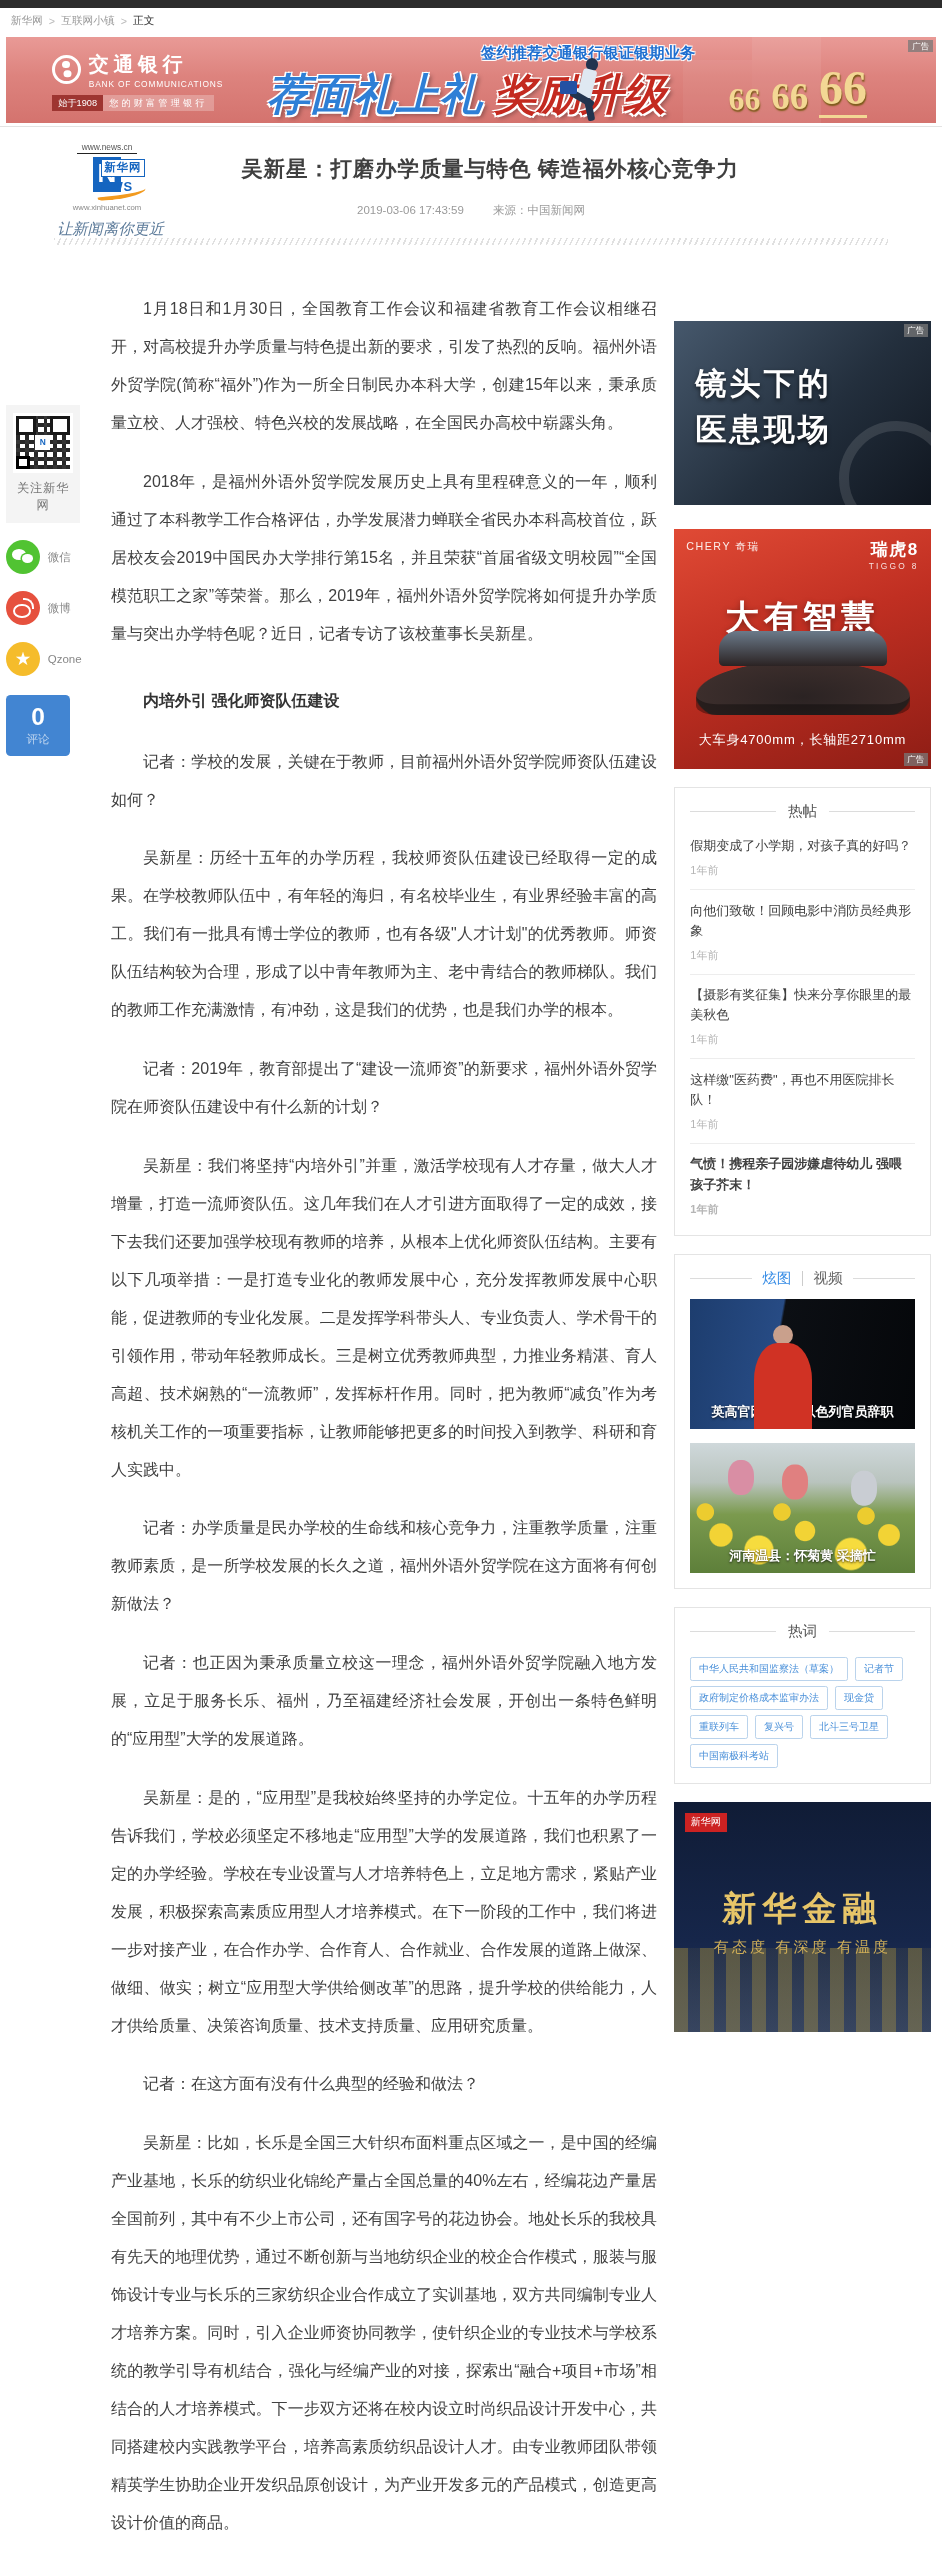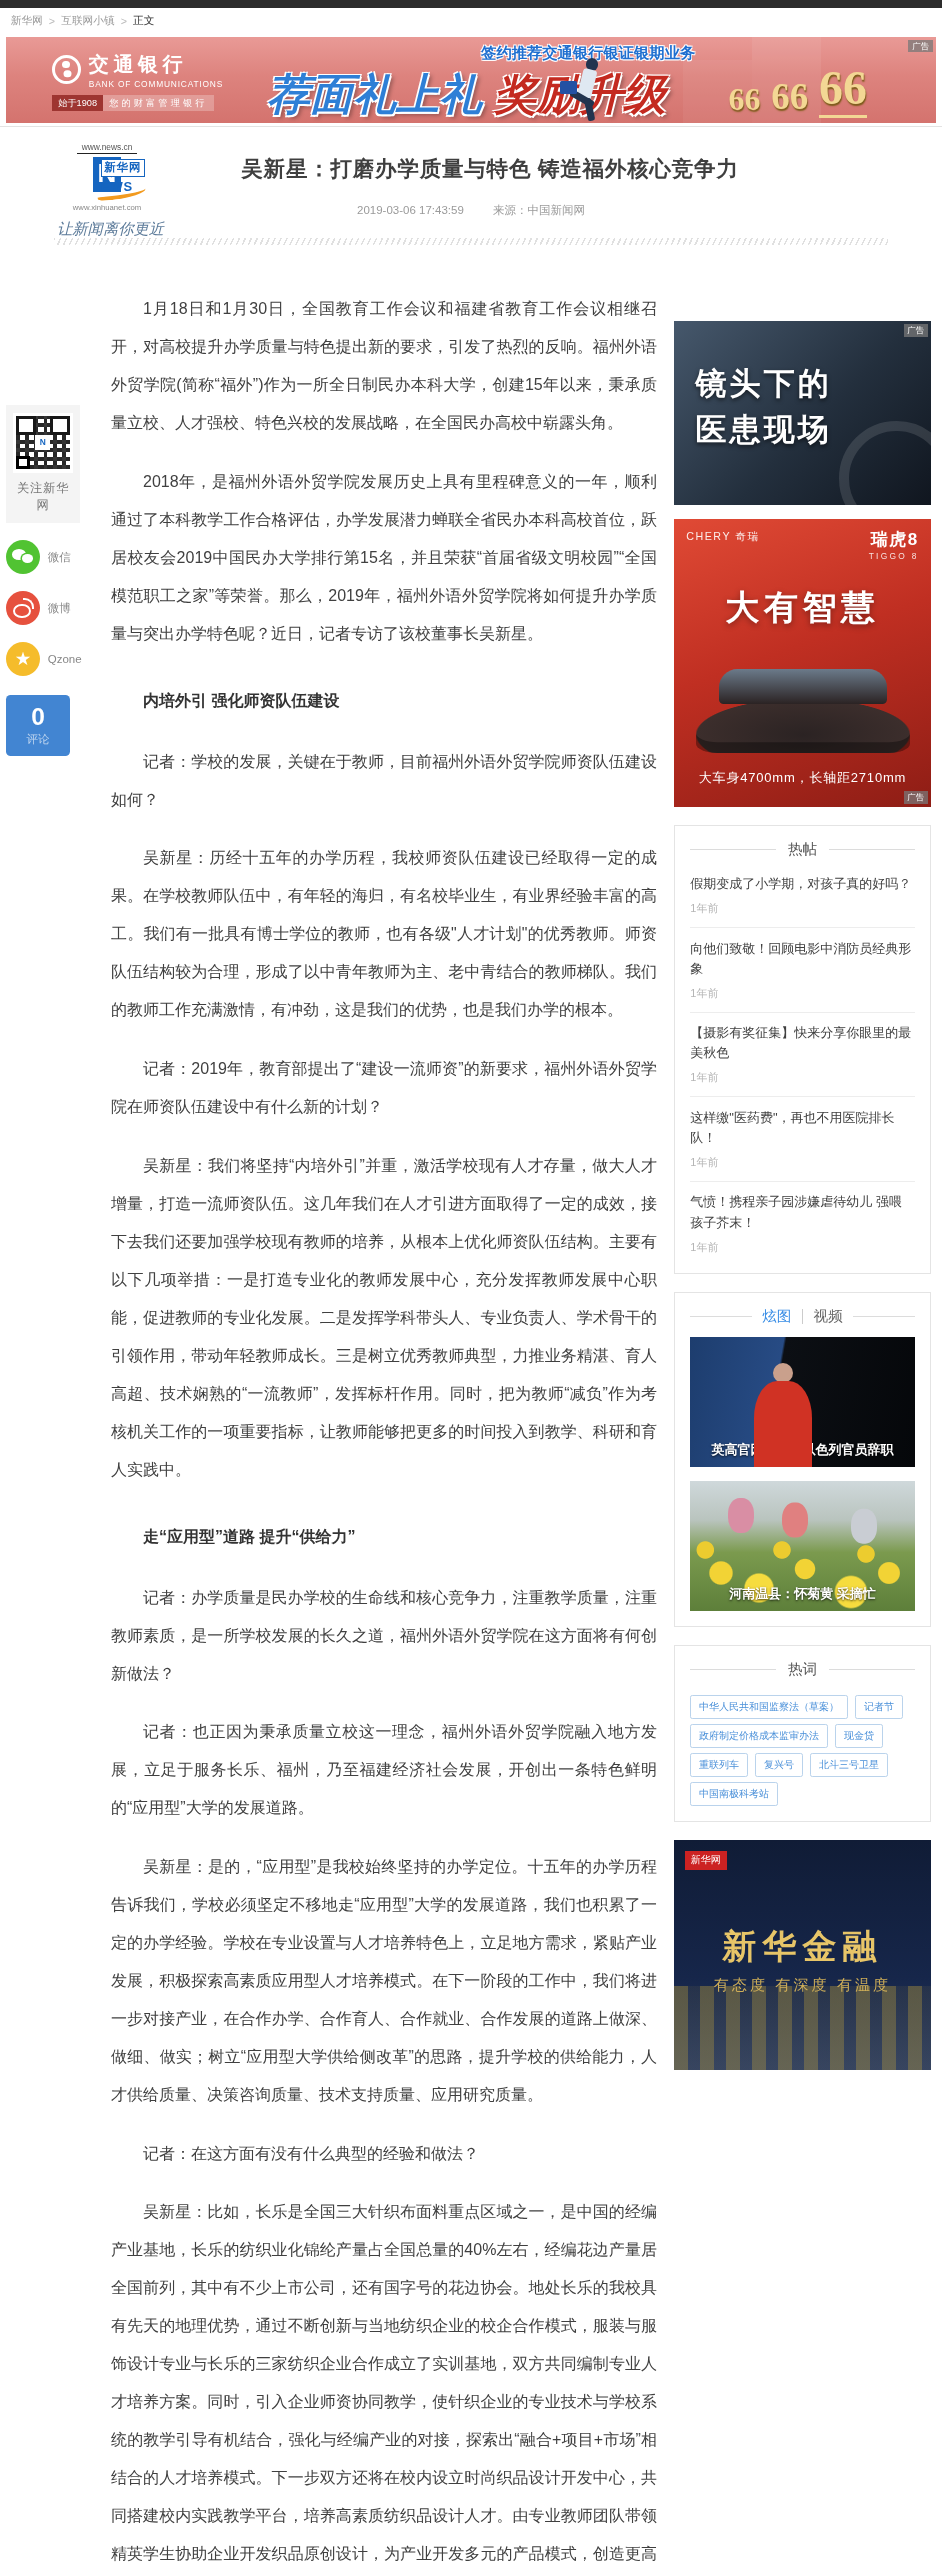--- a/index.html
+++ b/index.html
@@ -105,21 +105,21 @@
   .article .blk { font-size:16px; line-height:38px; text-align:justify; text-indent:2em; margin-bottom:20.7px; }
   .article .hd { font-weight:bold; color:#333; margin:29px 0 23px; }
 
   
   .sidebar { position:absolute; left:674px; top:31px; width:257px; }
   .sb-ad1 { position:relative; height:184px; background:linear-gradient(135deg,#46586c 0%,#232f3d 55%,#10161f 100%); overflow:hidden; }
   .sb-ad1 .t { position:absolute; left:21.5px; top:40px; color:#fff; font-size:31px; font-weight:bold; letter-spacing:3.1px;
                text-shadow:0 1.5px 4.6px rgba(0,0,0,.6); line-height:1.5; }
   .sb-ad1 .lens { position:absolute; right:-23px; bottom:-31px; width:115px; height:115px; border-radius:50%;
                   border:10.7px solid rgba(255,255,255,.12); }
-  .sb-ad2 { position:relative; height:288px; margin-top:14px; overflow:hidden;
+  .sb-ad2 { position:relative; height:240px; margin-top:24px; overflow:hidden;
             background:linear-gradient(160deg,#e04a35 0%,#c02f22 45%,#8e1d15 100%); }
   .sb-ad2 .brand { position:absolute; left:12.3px; top:10.7px; color:#fff; font-size:10.7px; letter-spacing:1.5px; opacity:.9; }
   .sb-ad2 .model { position:absolute; right:12.3px; top:9.2px; text-align:right; color:#fff; }
   .sb-ad2 .model .m1 { font-size:17px; font-weight:bold; letter-spacing:1.5px; }
   .sb-ad2 .model .m2 { font-size:8.4px; letter-spacing:2.3px; opacity:.85; }
   .sb-ad2 .head { position:absolute; left:0; right:0; top:66px; text-align:center; color:#fff; font-size:34px; font-weight:bold;
                   letter-spacing:4.6px; text-shadow:0 1.5px 6.1px rgba(0,0,0,.4); }
   .sb-ad2 .car { position:absolute; left:21.5px; right:21.5px; bottom:54px; height:92px; background:
       radial-gradient(ellipse 90% 70% at 50% 80%, #2b2323 0%, #3c2e2c 55%, transparent 56%); border-radius:40% 40% 10% 10%;
       box-shadow:inset 0 -10.7px 0 rgba(0,0,0,.35); }
@@ -127,21 +127,21 @@
       background:linear-gradient(180deg,#6b7a8a,#2b2323); border-radius:18.4px 18.4px 4.6px 4.6px; }
   .sb-ad2 .spec { position:absolute; left:0; right:0; bottom:20px; text-align:center; color:#fff; font-size:13px; letter-spacing:0.8px; }
   .sb-ad2 .ad-label { right:3.1px; bottom:3.1px; }
   .sb-ad1 .ad-label { right:3.1px; top:3.1px; }
 
   .sb-box { border:0.8px solid #e4e4e4; margin-top:18.4px; padding:13.8px 15.3px 15.3px; }
   .sb-box-title { display:flex; align-items:center; color:#555; font-size:14.6px; margin-bottom:4.6px; }
   .sb-box-title::before,.sb-box-title::after { content:""; flex:1; height:0.8px; background:#dcdcdc; }
   .sb-box-title .tt { padding:0 12.3px; }
   .hot-item { padding:10.7px 0 10.7px; border-bottom:0.8px solid #ededed; }
-  .hot-item:last-child { border-bottom:none; padding-bottom:3.1px; }
+  .hot-item:last-child { border-bottom:none; padding-bottom:3.1px;font-weight:bold; }
   .hot-title { font-size:13px; color:#404040; line-height:1.55; }
   .hot-time { font-size:11px; color:#b5b5b5; margin-top:6.9px; }
 
   .media-tabs { display:flex; align-items:center; justify-content:center; color:#555; font-size:14.6px; margin-bottom:10.7px; }
   .media-tabs::before,.media-tabs::after { content:""; flex:1; height:0.8px; background:#dcdcdc; }
   .media-tabs .tab1 { color:#3a8ee6; padding:0 10.7px; }
   .media-tabs .vdiv { width:0.8px; height:15.3px; background:#ccc; }
   .media-tabs .tab2 { color:#666; padding:0 10.7px; }
   .media-item { position:relative; height:130px; margin-bottom:13.8px; overflow:hidden; }
   .media-item:last-child { margin-bottom:0; }
@@ -275,21 +275,20 @@
   </div>
 
   <div class="article">
     <p class="blk">1月18日和1月30日，全国教育工作会议和福建省教育工作会议相继召开，对高校提升办学质量与特色提出新的要求，引发了热烈的反响。福州外语外贸学院(简称“福外”)作为一所全日制民办本科大学，创建15年以来，秉承质量立校、人才强校、特色兴校的发展战略，在全国民办高校中崭露头角。</p>
     <p class="blk">2018年，是福州外语外贸学院发展历史上具有里程碑意义的一年，顺利通过了本科教学工作合格评估，办学发展潜力蝉联全省民办本科高校首位，跃居校友会2019中国民办大学排行第15名，并且荣获“首届省级文明校园”“全国模范职工之家”等荣誉。那么，2019年，福州外语外贸学院将如何提升办学质量与突出办学特色呢？近日，记者专访了该校董事长吴新星。</p>
     <p class="blk hd">内培外引 强化师资队伍建设</p>
     <p class="blk">记者：学校的发展，关键在于教师，目前福州外语外贸学院师资队伍建设如何？</p>
     <p class="blk">吴新星：历经十五年的办学历程，我校师资队伍建设已经取得一定的成果。在学校教师队伍中，有年轻的海归，有名校毕业生，有业界经验丰富的高工。我们有一批具有博士学位的教师，也有各级"人才计划"的优秀教师。师资队伍结构较为合理，形成了以中青年教师为主、老中青结合的教师梯队。我们的教师工作充满激情，有冲劲，这是我们的优势，也是我们办学的根本。</p>
     <p class="blk">记者：2019年，教育部提出了“建设一流师资”的新要求，福州外语外贸学院在师资队伍建设中有什么新的计划？</p>
     <p class="blk">吴新星：我们将坚持“内培外引”并重，激活学校现有人才存量，做大人才增量，打造一流师资队伍。这几年我们在人才引进方面取得了一定的成效，接下去我们还要加强学校现有教师的培养，从根本上优化师资队伍结构。主要有以下几项举措：一是打造专业化的教师发展中心，充分发挥教师发展中心职能，促进教师的专业化发展。二是发挥学科带头人、专业负责人、学术骨干的引领作用，带动年轻教师成长。三是树立优秀教师典型，力推业务精湛、育人高超、技术娴熟的“一流教师”，发挥标杆作用。同时，把为教师“减负”作为考核机关工作的一项重要指标，让教师能够把更多的时间投入到教学、科研和育人实践中。</p>
-    <p class="blk hd">走“应用型”道路 提升“供给力”</p>
     <p class="blk">记者：办学质量是民办学校的生命线和核心竞争力，注重教学质量，注重教师素质，是一所学校发展的长久之道，福州外语外贸学院在这方面将有何创新做法？</p>
     <p class="blk">记者：也正因为秉承质量立校这一理念，福州外语外贸学院融入地方发展，立足于服务长乐、福州，乃至福建经济社会发展，开创出一条特色鲜明的“应用型”大学的发展道路。</p>
     <p class="blk">吴新星：是的，“应用型”是我校始终坚持的办学定位。十五年的办学历程告诉我们，学校必须坚定不移地走“应用型”大学的发展道路，我们也积累了一定的办学经验。学校在专业设置与人才培养特色上，立足地方需求，紧贴产业发展，积极探索高素质应用型人才培养模式。在下一阶段的工作中，我们将进一步对接产业，在合作办学、合作育人、合作就业、合作发展的道路上做深、做细、做实；树立“应用型大学供给侧改革”的思路，提升学校的供给能力，人才供给质量、决策咨询质量、技术支持质量、应用研究质量。</p>
     <p class="blk">记者：在这方面有没有什么典型的经验和做法？</p>
     <p class="blk">吴新星：比如，长乐是全国三大针织布面料重点区域之一，是中国的经编产业基地，长乐的纺织业化锦纶产量占全国总量的40%左右，经编花边产量居全国前列，其中有不少上市公司，还有国字号的花边协会。地处长乐的我校具有先天的地理优势，通过不断创新与当地纺织企业的校企合作模式，服装与服饰设计专业与长乐的三家纺织企业合作成立了实训基地，双方共同编制专业人才培养方案。同时，引入企业师资协同教学，使针织企业的专业技术与学校系统的教学引导有机结合，强化与经编产业的对接，探索出“融合+项目+市场”相结合的人才培养模式。下一步双方还将在校内设立时尚织品设计开发中心，共同搭建校内实践教学平台，培养高素质纺织品设计人才。由专业教师团队带领精英学生协助企业开发织品原创设计，为产业开发多元的产品模式，创造更高设计价值的商品。</p>
 
   </div>
 
   <div class="sidebar">
 

